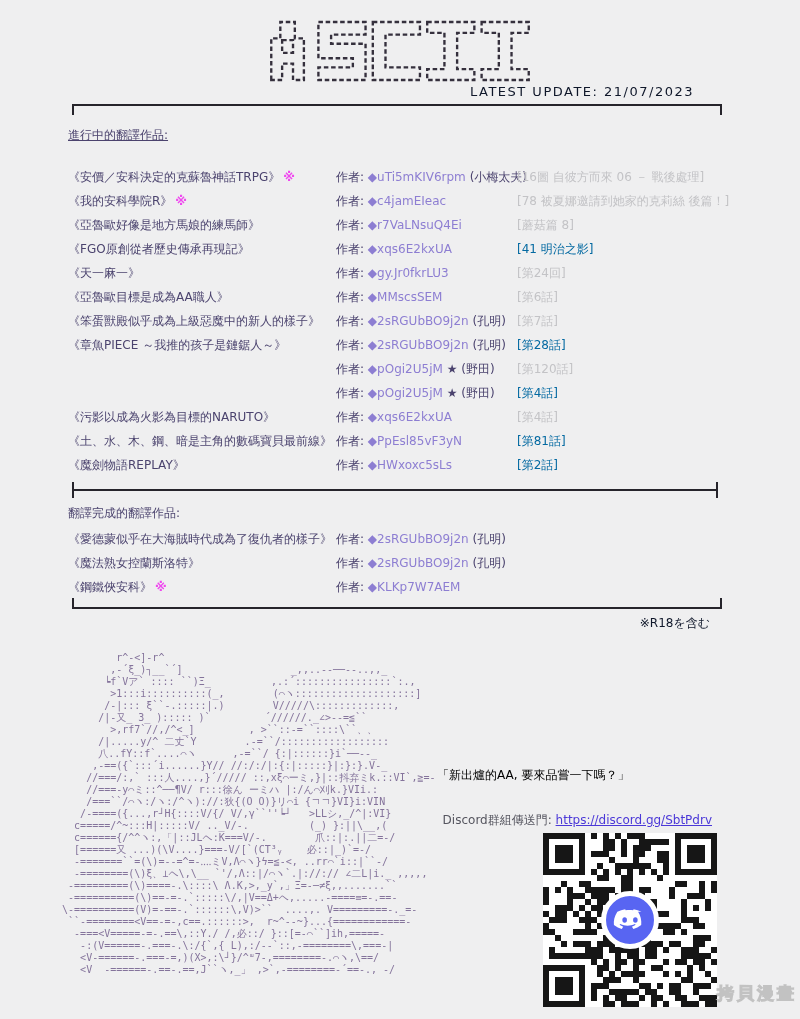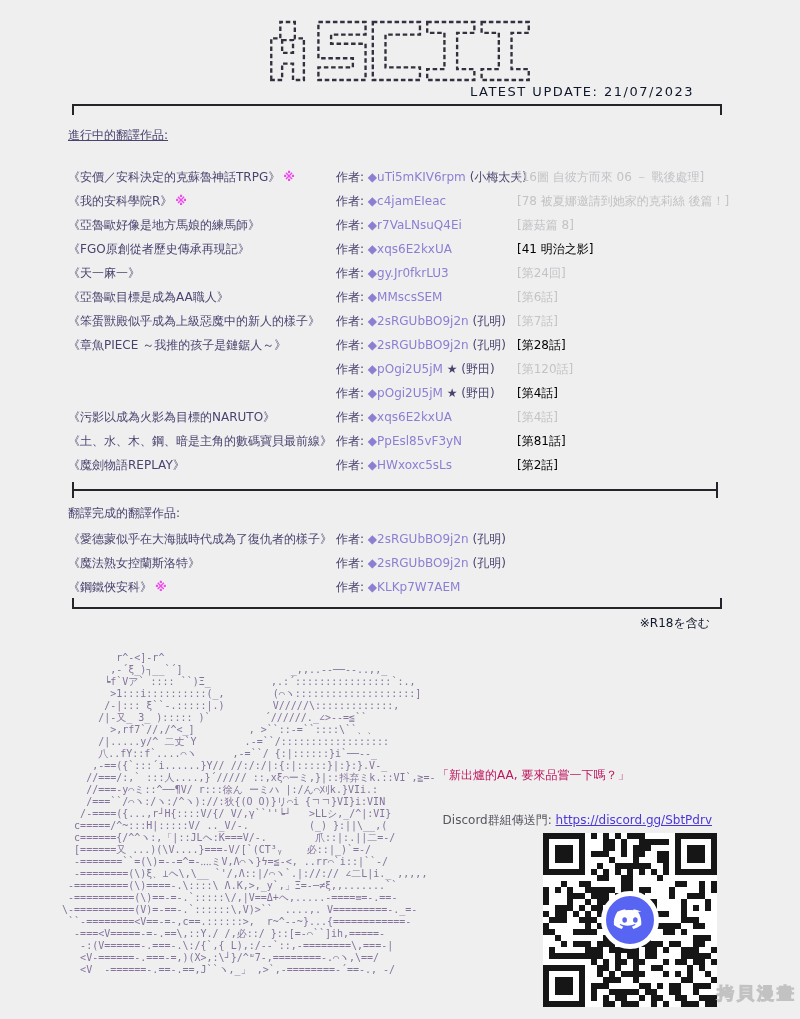--- a/index.html
+++ b/index.html
@@ -36,32 +36,32 @@
 
   .list{position:absolute;left:68px;right:0;}
   #ongoing-list{top:152px;margin-top:17px;}
   #completed-list{top:531px;}
   .row{position:relative;height:24px;white-space:nowrap;font-size:12px;}
   .row .title{position:absolute;left:0;color:#4b436e;}
   .row .r18{color:#ef49ef;font-weight:bold;margin-left:3px;}
   .row .author{position:absolute;left:268px;color:#4b436e;}
   .row .author .aid{color:#8d7ed2;}
   .row .chapter{position:absolute;left:436px;padding-left:13px;}
-  .chapter.link{color:#000000;cursor:pointer;}
+  .chapter.link{color:#0369a1;cursor:pointer;}
   .chapter.gray{color:#c3c3c6;}
 
   .r18-note{position:absolute;right:90px;top:615px;color:#0f172a;font-size:12px;font-weight:normal;}
 
   
   .aa{
     position:absolute;left:28px;top:636px;width:515px;height:332px;overflow:hidden;
     margin:16px;color:#84739b;font-family:"DejaVu Sans Mono","Liberation Mono",monospace;
     font-size:10px;line-height:12px;white-space:pre;
   }
-  .speech{position:absolute;left:437px;top:767px;color:#be185d;font-size:12px;white-space:nowrap;}
+  .speech{position:absolute;left:437px;top:767px;color:#000000;font-size:12px;white-space:nowrap;}
   .discord-line{position:absolute;right:88px;top:812px;font-size:12px;white-space:nowrap;color:#55555f;}
   .discord-line a{color:#4b38d8;text-decoration:underline;}
 
   
   .qr{position:absolute;left:543px;top:833px;width:174px;height:174px;background:#ffffff;}
   .qr svg{width:174px;height:174px;display:block;}
   .discord-circle{
     position:absolute;left:601px;top:891px;width:48px;height:48px;border-radius:50%;
     background:#5865F2;border:5px solid #ffffff;box-sizing:content-box;
     display:flex;align-items:center;justify-content:center;

